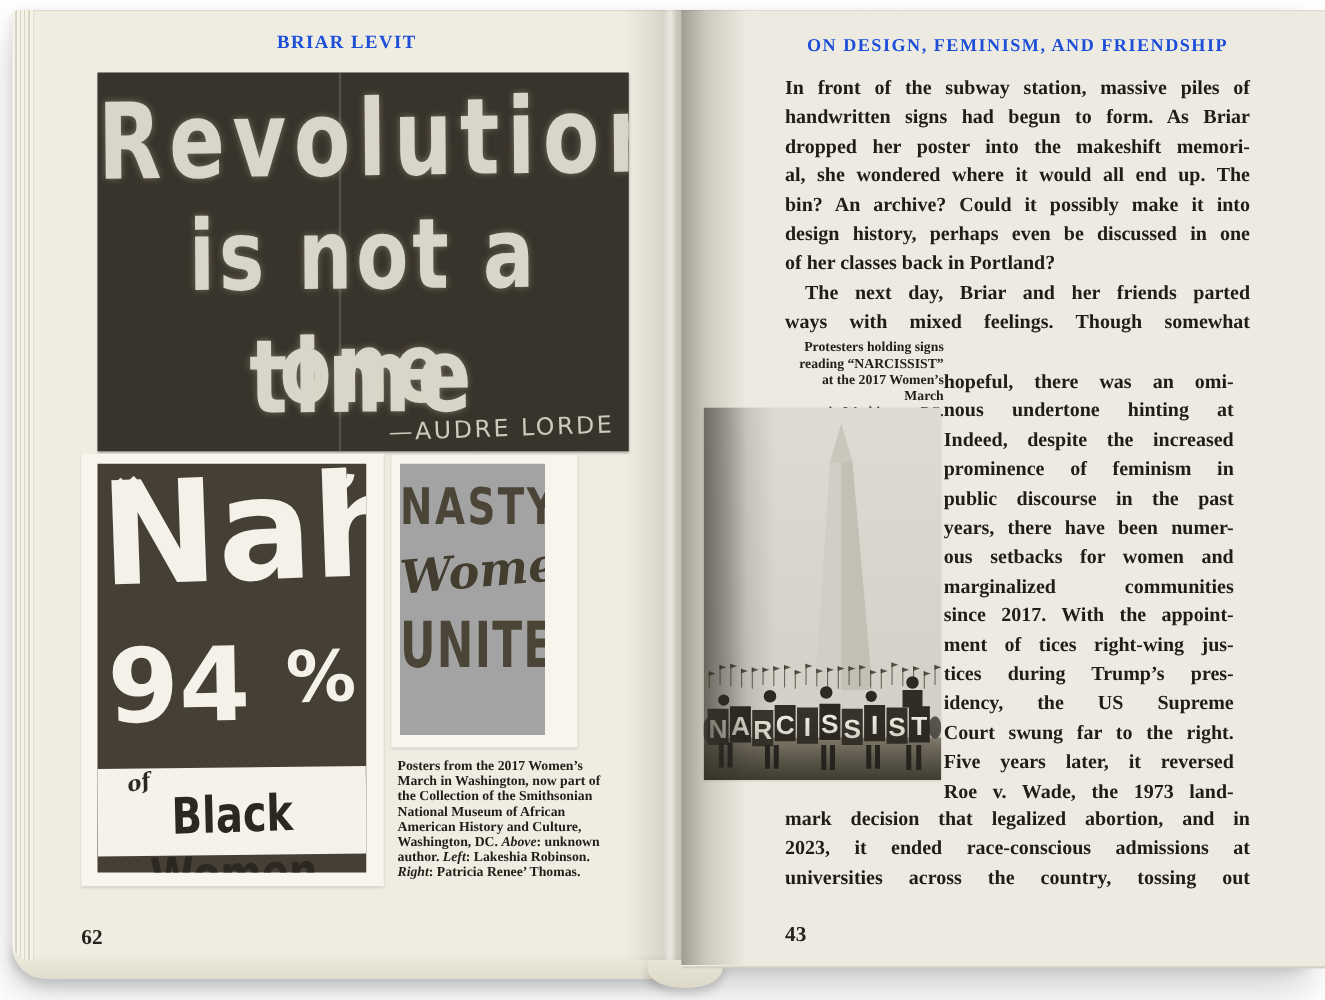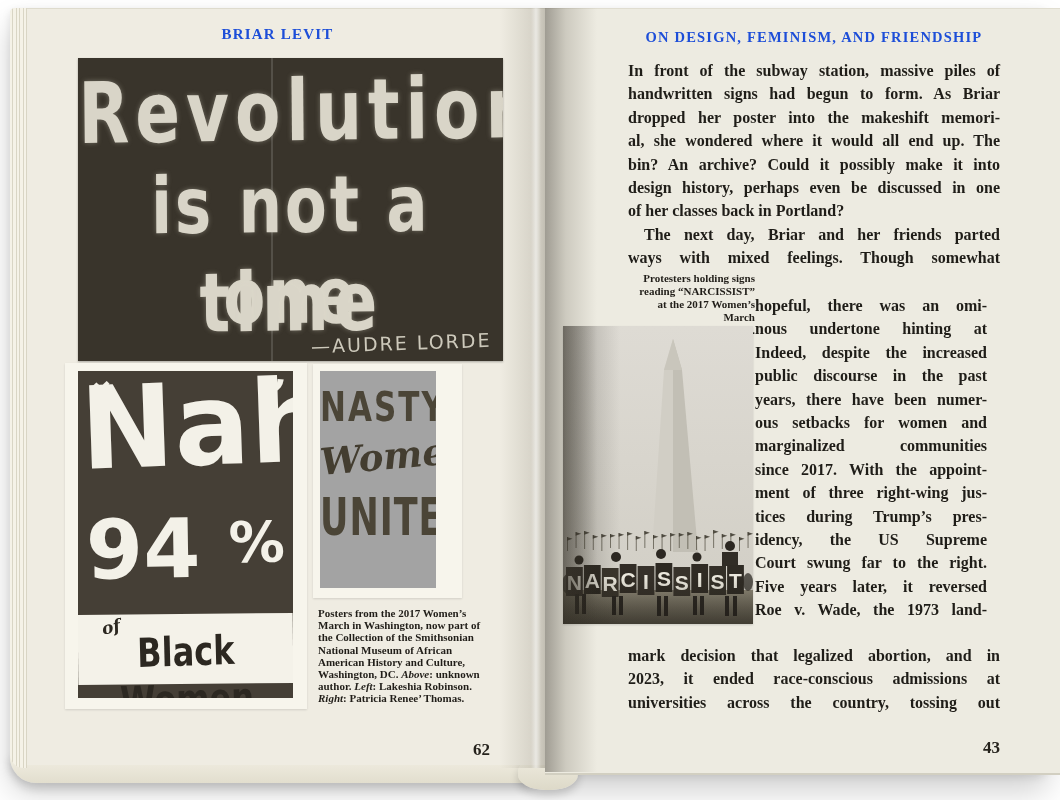--- a/index.html
+++ b/index.html
@@ -70,21 +70,21 @@
         transform:scaleY(1.3);transform-origin:center top;}
   .nasty-l2{position:absolute;left:0;top:64px;width:100%;text-align:center;color:#433d30;
         font-family:"DejaVu Serif",serif;font-style:italic;font-weight:bold;font-size:37px;
         transform:rotate(-5deg);}
   .nasty-l3{position:absolute;left:0;top:118px;width:100%;text-align:center;color:#4b4537;
         font-family:"DejaVu Sans",sans-serif;font-weight:bold;font-size:35px;letter-spacing:1px;
         transform:scaleY(1.45);transform-origin:center top;}
   .caption{font-weight:bold;color:#211e19;font-size:11px;line-height:12.2px;}
   .caption i{margin-top:33px;}
   .cap-left{position:absolute;left:291px;top:598px;width:170px;text-align:left;}
-  .page-num{position:absolute;font-weight:bold;font-size:17px;color:#26231d;text-align:right;}
+  .page-num{position:absolute;font-weight:bold;font-size:17px;color:#26231d;text-align:left;}
   .pn-left{left:38px;top:731px;width:425px;}
   
   .hdr-right{left:83px;top:20px;width:372px;font-size:14.5px;}
   .textcol{position:absolute;color:#1f1d18;font-weight:bold;font-size:16px;line-height:23.4px;}
   .textcol .tl{text-align:justify;text-align-last:justify;}
   .textcol .tl.natural{text-align-last:left;}
   .col-a1{left:83px;top:50px;width:372px;}
   .col-a2{left:83px;top:213.8px;width:372px;}
   .col-narrow{left:210px;top:261px;width:232px;margin-top:24px;}
   .col-close{left:83px;top:635px;width:372px;}
@@ -152,26 +152,27 @@
           <div class="tl natural">of her classes back in Portland?</div>
         </div>
       <div class="textcol col-a2">
           <div class="tl"> The next day, Briar and her friends parted</div>
           <div class="tl">ways with mixed feelings. Though somewhat</div>
         </div>
       <div class="textcol col-narrow">
           <div class="tl">hopeful, there was an omi-</div>
           <div class="tl">nous undertone hinting at</div>
           <div class="tl">Indeed, despite the increased</div>
+          <div class="tl">prominence of feminism in</div>
           <div class="tl">public discourse in the past</div>
           <div class="tl">years, there have been numer-</div>
           <div class="tl">ous setbacks for women and</div>
           <div class="tl">marginalized communities</div>
           <div class="tl">since 2017. With the appoint-</div>
-          <div class="tl">ment of three right-wing jus-</div>
+          <div class="tl">ment of tices right-wing jus-</div>
           <div class="tl">tices during Trump’s pres-</div>
           <div class="tl">idency, the US Supreme</div>
           <div class="tl">Court swung far to the right.</div>
           <div class="tl">Five years later, it reversed</div>
           <div class="tl">Roe v. Wade, the 1973 land-</div>
         </div>
       <div class="textcol col-close">
           <div class="tl">mark decision that legalized abortion, and in</div>
           <div class="tl">2023, it ended race-conscious admissions at</div>
           <div class="tl">universities across the country, tossing out</div>

